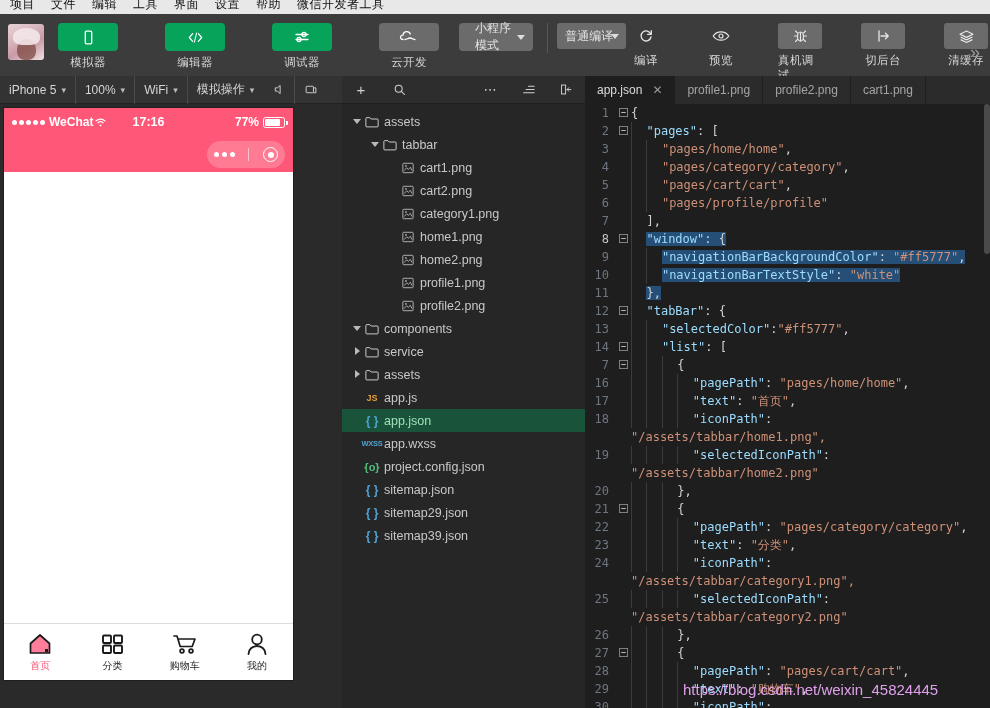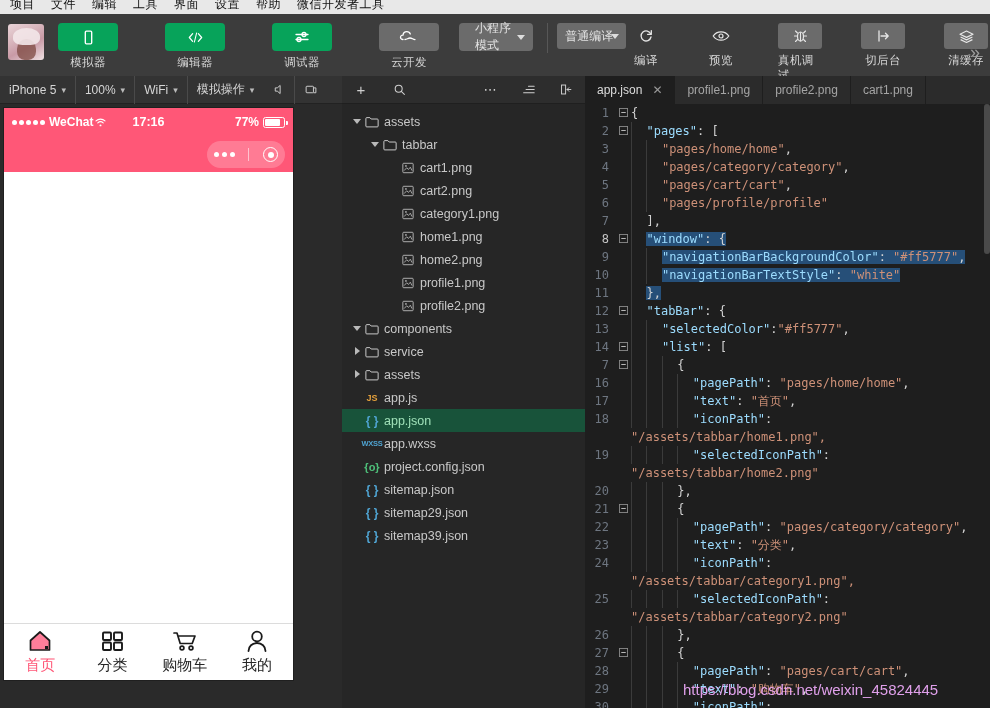--- a/index.html
+++ b/index.html
@@ -117,21 +117,21 @@
   .capsule .d3 i { width:5px;height:5px;border-radius:50%;background:#fff;display:block; }
   .capsule .bar { width:1px; height:13px; background:rgba(255,255,255,.55); }
   .capsule .target { width:15px;height:15px;border-radius:50%;border:1.6px solid #fff; display:flex;align-items:center;justify-content:center;}
   .capsule .target i { width:6px;height:6px;border-radius:50%;background:#fff;display:block; }
   .page-body { background:#fff; height: 451px; }
   .tabbar {
     height:57px; background:#fff; border-top:1px solid #dcdcdc;
     display:flex; align-items:center;
   }
   .tabitem { flex:1; display:flex; flex-direction:column; align-items:center; justify-content:center; gap:3px; }
-  .tabitem .tl { font-size:15px; color:#262626; }
+  .tabitem .tl { font-size:10px; color:#262626; }
   .tabitem.active .tl { color:#ff5777; }
 
   
   .tree-panel { position:absolute; left:342px; top:76px; width:243px; height:632px; background:#262626; }
   .tree-toolbar { height:28px; background:#2d2d2d; display:flex; align-items:center; color:#cfcfcf;
                   border-bottom:1px solid #1f1f1f; }
   .tree-toolbar .ti { width:38px; text-align:center; font-size:15px; color:#cfcfcf; }
   .tree-toolbar .spacer { flex:1; }
   .tree-list { padding-top:6px; font-size:12.5px; color:#c8c8c8; }
   .trow { height:23px; display:flex; align-items:center; white-space:nowrap; }

